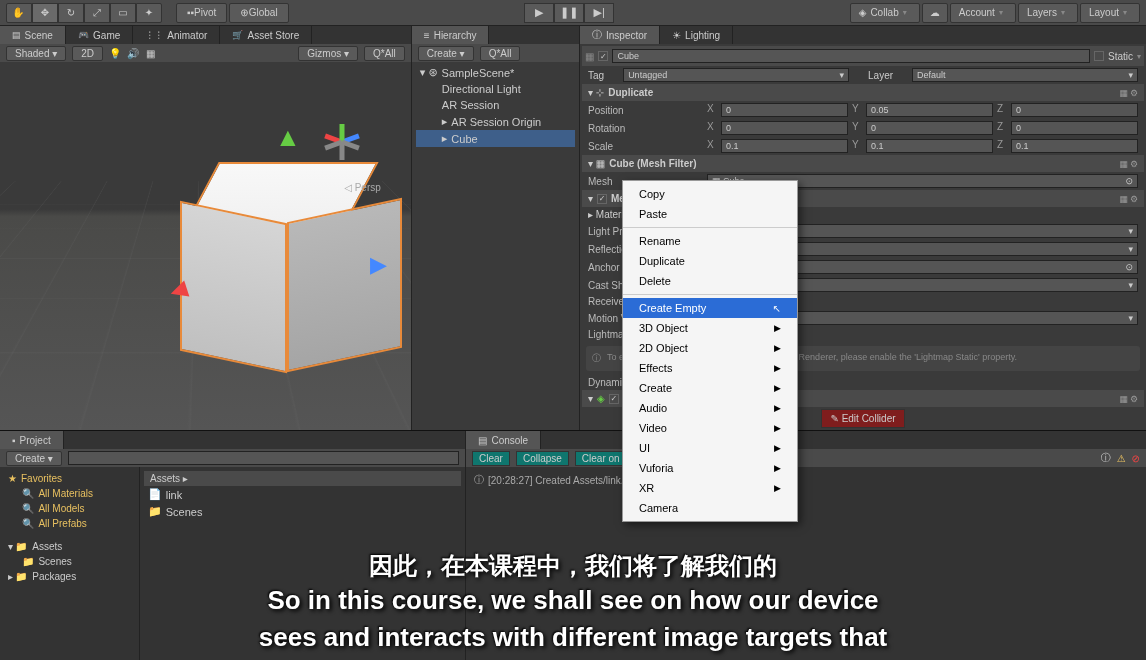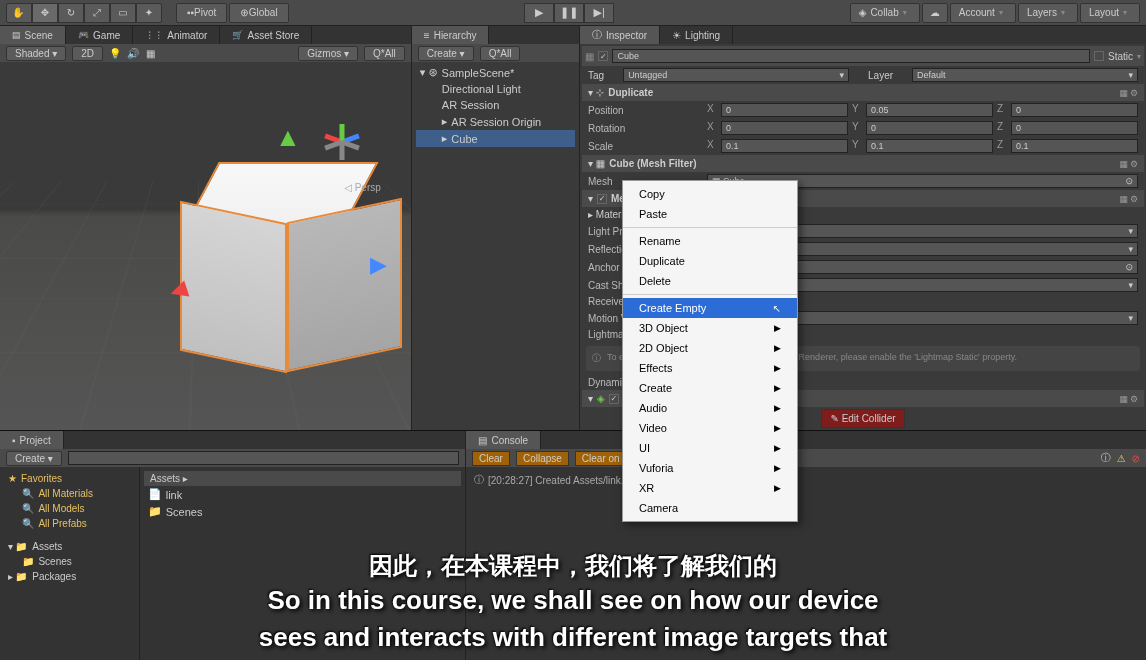--- a/index.html
+++ b/index.html
@@ -71,21 +71,21 @@
 .proj-toolbar { height:18px; background:#4a4a4a; display:flex; align-items:center; padding:0 6px; gap:6px; font-size:10px; }
 .proj-body { flex:1; display:flex; background:#333; }
 .proj-sidebar { width:140px; border-right:1px solid #222; padding:4px; font-size:10px; }
 .proj-item { padding:2px 4px; cursor:pointer; display:flex; align-items:center; gap:4px; }
 .proj-item.fav { color:#e8c060; }
 .proj-item.child { padding-left:18px; }
 .proj-content { flex:1; padding:4px; }
 .asset-col-header { background:#4a4a4a; padding:2px 6px; font-size:10px; }
 .console-pane { flex:1; display:flex; flex-direction:column; }
 .cons-toolbar { height:18px; background:#4a4a4a; display:flex; align-items:center; padding:0 6px; gap:6px; font-size:10px; }
-.cons-btn { padding:1px 6px; background:#a16207; border:1px solid #333; cursor:pointer; }
+.cons-btn { padding:1px 6px; background:#0f766e; border:1px solid #333; cursor:pointer; }
 .cons-body { flex:1; background:#333; padding:4px; font-size:10px; color:#aaa; }
 .subtitle { position:absolute; left:0; right:0; bottom:5px; text-align:center; color:#fff; font-size:26px; font-weight:bold; text-shadow:2px 2px 4px #000,-1px -1px 2px #000; line-height:1.4; pointer-events:none; z-index:200; }
 .subtitle-cn { font-size:24px; }
 .mini-dd { font-size:8px; color:#888; }
 </style>
 </head>
 <body>
 
 <div class="toolbar-top">
   <div class="tool-group">

